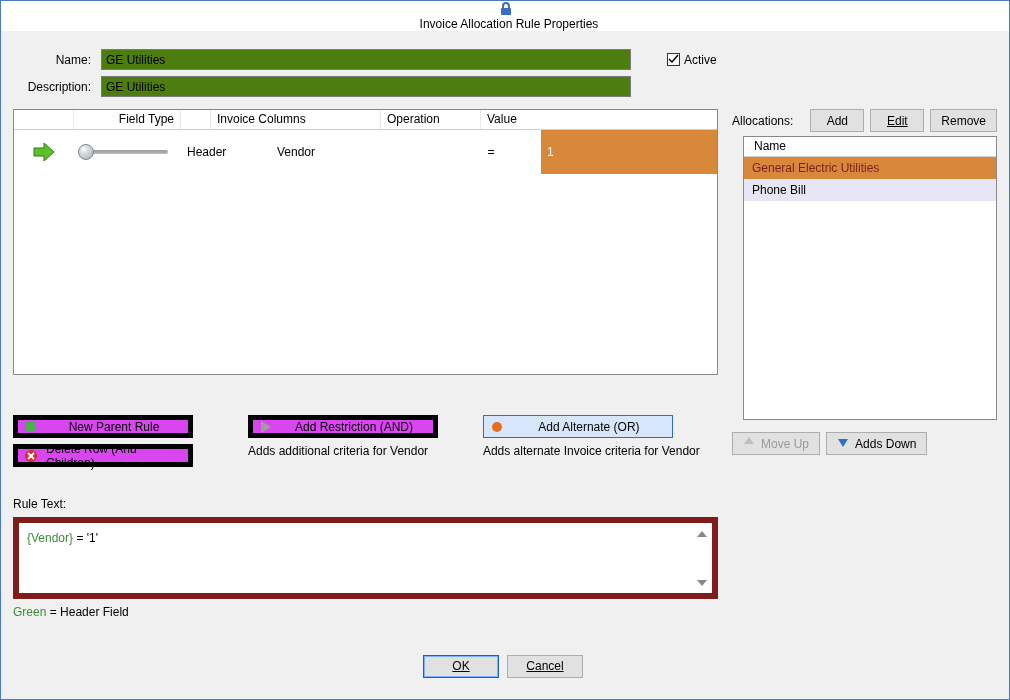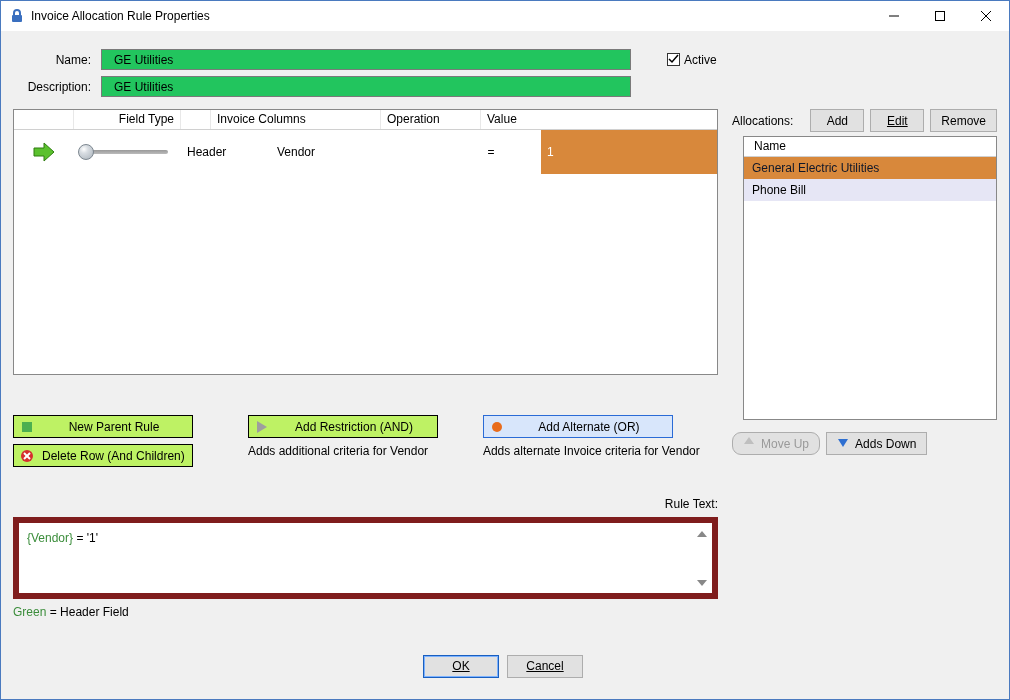--- a/index.html
+++ b/index.html
@@ -1,26 +1,26 @@
 <!DOCTYPE html>
 <html><head>
   <meta charset="utf-8">
   <style>
     * { box-sizing:border-box; font-family:"Segoe UI", Tahoma, sans-serif; font-size:12px; }
     body { margin:0; background:#fff; }
     .window { width:1010px; height:700px; border:1px solid #4a7abf; background:#fff; display:flex; flex-direction:column; }
-    .titlebar { height:30px; display:flex; align-items:center; padding:0 0 0 8px; background:#fff; }
+    .titlebar { height:30px; display:flex; align-items:center; padding:0 0 0 8px; background:#fff;flex-direction:column; }
     .titlebar .app-icon { width:16px; height:16px; margin-right:6px; }
     .titlebar .title { flex:0 0 auto; }
     .titlebar .spacer { flex:1; }
     .win-btn { width:46px; height:30px; display:flex; align-items:center; justify-content:center; }
     .client { flex:1; background:#f0f0f0; padding:18px 12px 10px 12px; position:relative; display:flex; flex-direction:column; gap:0; }
     .top-form { display:grid; grid-template-columns:82px 530px auto; align-items:center; gap:6px 6px; margin-left:0; }
     .lbl { text-align:right; padding-right:4px; }
-    .txt { height:21px; border:1px solid #7a7a7a; padding:0 12px; background:#22c55e; }
+    .txt { height:21px; border:1px solid #7a7a7a; padding:0 4px; background:#4d7c0f; }
     .chk-wrap { display:flex; align-items:center; gap:4px; margin-left:30px; }
     .chk { width:13px; height:13px; border:1px solid #333; display:inline-flex; align-items:center; justify-content:center; background:#fff; }
     .mid { display:flex; gap:14px; margin-top:12px; }
     .rules-panel { flex:0 0 689px; display:flex; flex-direction:column; }
     .grid { height:266px; border:1px solid #888; background:#fff; }
     .grid-head { display:flex; height:20px; border-bottom:1px solid #d0d0d0; }
     .gh { border-right:1px solid #e8e8e8; padding:2px 6px; color:#000; background:#fff; }
     .gh.sel  { flex:0 0 60px; }
     .gh.ind  { flex:0 0 107px; }
     .gh.ft   { flex:0 0 90px; }
@@ -32,40 +32,40 @@
     .gc.sel { flex:0 0 60px; justify-content:center; }
     .gc.ind { flex:0 0 107px; }
     .gc.ft  { flex:0 0 90px; }
     .gc.ic  { flex:0 0 170px; }
     .gc.op  { flex:0 0 100px; justify-content:center; }
     .gc.val { flex:1; background:#d8883b; color:#fff; padding-left:6px; }
     .slider { width:86px; height:4px; background:linear-gradient(#999,#bbb); border-radius:2px; position:relative; margin-left:2px; }
     .slider .knob { position:absolute; left:-4px; top:-6px; width:16px; height:16px; border-radius:50%; background:radial-gradient(circle at 35% 30%, #fff 0%, #d9dee3 30%, #a9b2ba 100%); border:1px solid #7d8790; }
     .toolbar-row { display:flex; gap:0; margin-top:40px; }
     .col { flex:0 0 33.33%; padding-right:22px; }
-    .btn { height:23px; border:1px solid #000000; background:#bef264; display:flex; align-items:center; gap:8px; padding:0 6px; cursor:default; min-width:150px; justify-content:flex-start; }
+    .btn { height:23px; border:5px solid #000000; background:#d946ef; display:flex; align-items:center; gap:8px; padding:0 6px; cursor:default; min-width:150px; justify-content:flex-start; }
     .btn.flat { justify-content:center; }
     .btn.flat .lbltxt { flex:1; text-align:center; }
     .btn .ico16 { width:14px; height:14px; display:inline-flex; align-items:center; justify-content:center; }
     .btn.selected { border:1px solid #2a6bd6; background:#d8e6fb; }
     .hint { margin-top:6px; font-size:12px; }
     .alloc-panel { flex:1; display:flex; flex-direction:column; }
     .alloc-top { display:flex; align-items:center; gap:6px; margin-bottom:4px; }
     .alloc-top .albl { margin-right:auto; }
     .smallbtn { height:23px; border:1px solid #adadad; background:#e1e1e1; padding:0 10px; display:inline-flex; align-items:center; gap:6px; min-width:54px; justify-content:center; }
     .smallbtn .u { text-decoration:underline; }
     .alloc-list { height:284px; border:1px solid #888; background:#fff;margin-left:11px; }
     .alloc-head { height:20px; border-bottom:1px solid #d0d0d0; padding:2px 10px; }
     .alloc-item { height:22px; padding:0 8px; display:flex; align-items:center; }
-    .alloc-item.sel { background:#d8883b; color:#0f172a;align-items:center; }
+    .alloc-item.sel { background:#d8883b; color:#7f1d1d;align-items:center; }
     .alloc-item.alt { background:#e6e6f5; }
     .alloc-move { display:flex; gap:6px; margin-top:12px; justify-content:flex-start; }
     .smallbtn.disabled { color:#9a9a9a; }
     .rule-area { margin-top:30px; }
-    .rule-label { margin-bottom:6px;text-align:right; }
+    .rule-label { margin-bottom:6px; }
     .rule-box { position:relative; height:82px; border:6px solid #7f1d1d; background:#fff; padding:8px 24px 8px 8px; width:705px; }
     .rule-box .rtxt .vendor { color:#3b8d3b; }
     .sbbtn { position:absolute; right:2px; width:17px; height:17px; display:flex; align-items:center; justify-content:center; color:#666; }
     .legend { margin-top:6px; }
     .legend .g { color:#3b8d3b; }
     .footer { margin-top:auto; height:42px; display:flex; align-items:center; justify-content:center; gap:8px; padding:0 4px 4px 0; }
     .dlgbtn { height:23px; width:76px; border:1px solid #adadad; background:#e1e1e1; display:inline-flex; align-items:center; justify-content:center; }
     .dlgbtn.default { border:1px solid #1a5fbf; box-shadow:inset 0 0 0 1px #7cb2ff; }
     .arrow-green { width:24px; height:20px; }
   </style>
@@ -235,21 +235,21 @@
         <div class="alloc-list">
           <div class="alloc-head">Name</div>
           <div class="alloc-item sel">
               <span>General Electric Utilities</span>
             </div>
           <div class="alloc-item alt">
               <span>Phone Bill</span>
             </div>
         </div>
         <div class="alloc-move">
-          <span class="smallbtn disabled" style="min-width:84px;border-radius:9px;">
+          <span class="smallbtn disabled" style="min-width:84px;">
             <span><svg width="12" height="12">
                   <polygon points="6,1 11,8 1,8" fill="#bfbfbf"></polygon>
                 </svg></span>
             <span>Move Up</span>
           </span>
           <span class="smallbtn" style="min-width:94px;">
             <span><svg width="12" height="12">
                   <polygon points="1,3 11,3 6,11" fill="#2e6fd1"></polygon>
                 </svg></span>
             <span>Adds Down</span>

